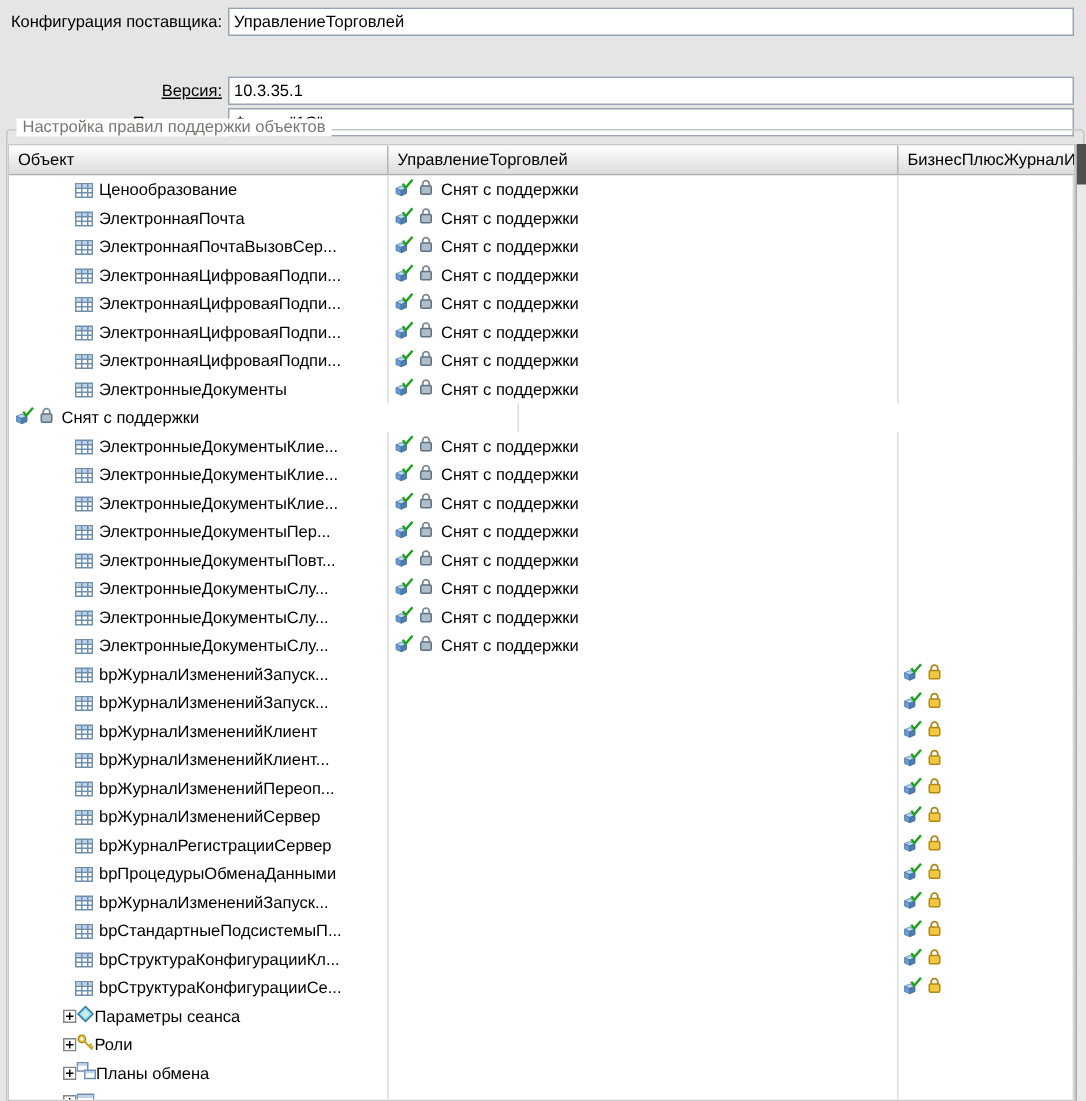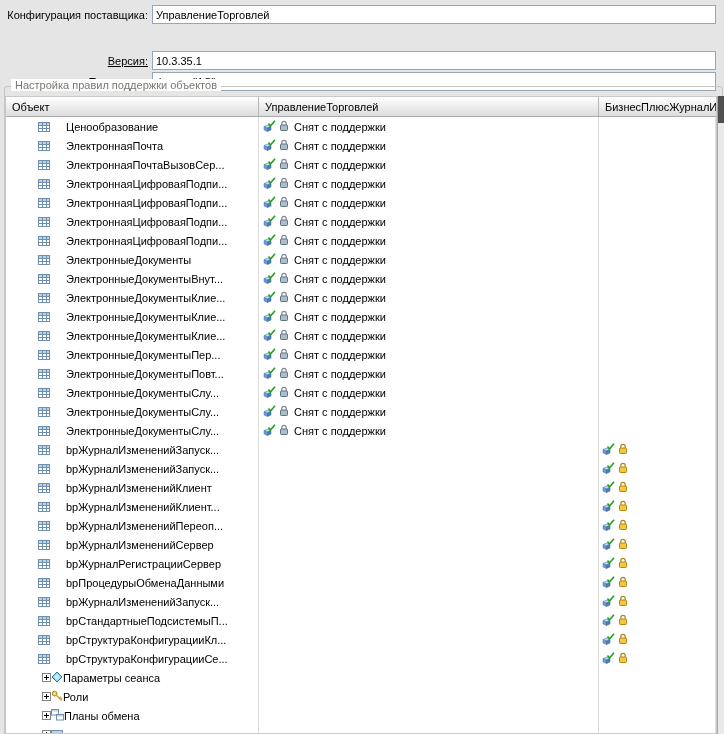--- a/index.html
+++ b/index.html
@@ -33,21 +33,21 @@
     border-bottom:1px solid #ababab;box-sizing:border-box;}
   .hcell{display:flex;align-items:center;padding-left:6px;box-sizing:border-box;
     border-right:1px solid #b6b6b6;overflow:hidden;white-space:nowrap;text-align:center;}
   .c1{width:253px;flex:none;}
   .c2{width:340px;flex:none;}
   .c3{flex:1;min-width:0;}
   .tbody{background:#fff;}
   .trow{display:flex;height:19px;}
   .cell{height:100%;display:flex;align-items:center;box-sizing:border-box;
     border-right:1px solid #dcdcdc;overflow:hidden;white-space:nowrap;}
-  .cell.c1{padding-left:32px;gap:16px;}
+  .cell.c1{padding-left:44px;gap:4px;}
   .trow.node .cell.c1{padding-left:36px;gap:0;}
   .cell.c2{padding-left:4px;gap:3px;}
   .cell.c3{padding-left:3px;gap:3px;}
   .status{display:none;}
   .status.visible{display:inline-flex;align-items:center;gap:3px;}
   .status-text{margin-left:2px;}
   .obj-icon,.nicon,.expander{display:inline-flex;align-items:center;flex:none;}
   .nicon{display:none;}
   .nicon.visible{display:inline-flex;}
   
@@ -358,30 +358,20 @@
         </span>
         <span class="status-text">Снят с поддержки</span>
       </span>
     </div>
     <div class="cell c3">
       
     </div>
   </div>
 
   <div class="trow">
-    <div class="cell c1">
-      <span class="obj-icon">
-        <svg width="12" height="12" viewBox="0 0 12 12">
-          <rect x="0.5" y="1.5" width="11" height="9" fill="#ffffff" stroke="#6e8fae"></rect>
-          <rect x="1" y="2" width="10" height="2" fill="#bcd2e8"></rect>
-          <path d="M0.5 4.5 H11.5 M0.5 7.5 H11.5 M4.5 1.5 V10.5 M8.5 1.5 V10.5" stroke="#6e8fae" fill="none"></path>
-        </svg>
-      </span>
-      <span class="obj-name">ЭлектронныеДокументыВнут...</span>
-    </div>
     <div class="cell c2">
       <span class="status st-ut visible">
         <span>
           <svg width="13" height="12" viewBox="0 0 13 12">
             <polygon points="1,6.5 4.5,5 8,6.5 4.5,8" fill="#b9d6f2" stroke="#4a79ad" stroke-width="0.5"></polygon>
             <polygon points="1,6.5 4.5,8 4.5,11.5 1,10" fill="#6b9bd2" stroke="#4a79ad" stroke-width="0.5"></polygon>
             <polygon points="8,6.5 4.5,8 4.5,11.5 8,10" fill="#4d7fb5" stroke="#3a618c" stroke-width="0.5"></polygon>
             <path d="M5.5 3.5 L7.5 6 L12 0.8" fill="none" stroke="#1fa11f" stroke-width="1.6"></path>
           </svg>
         </span>

